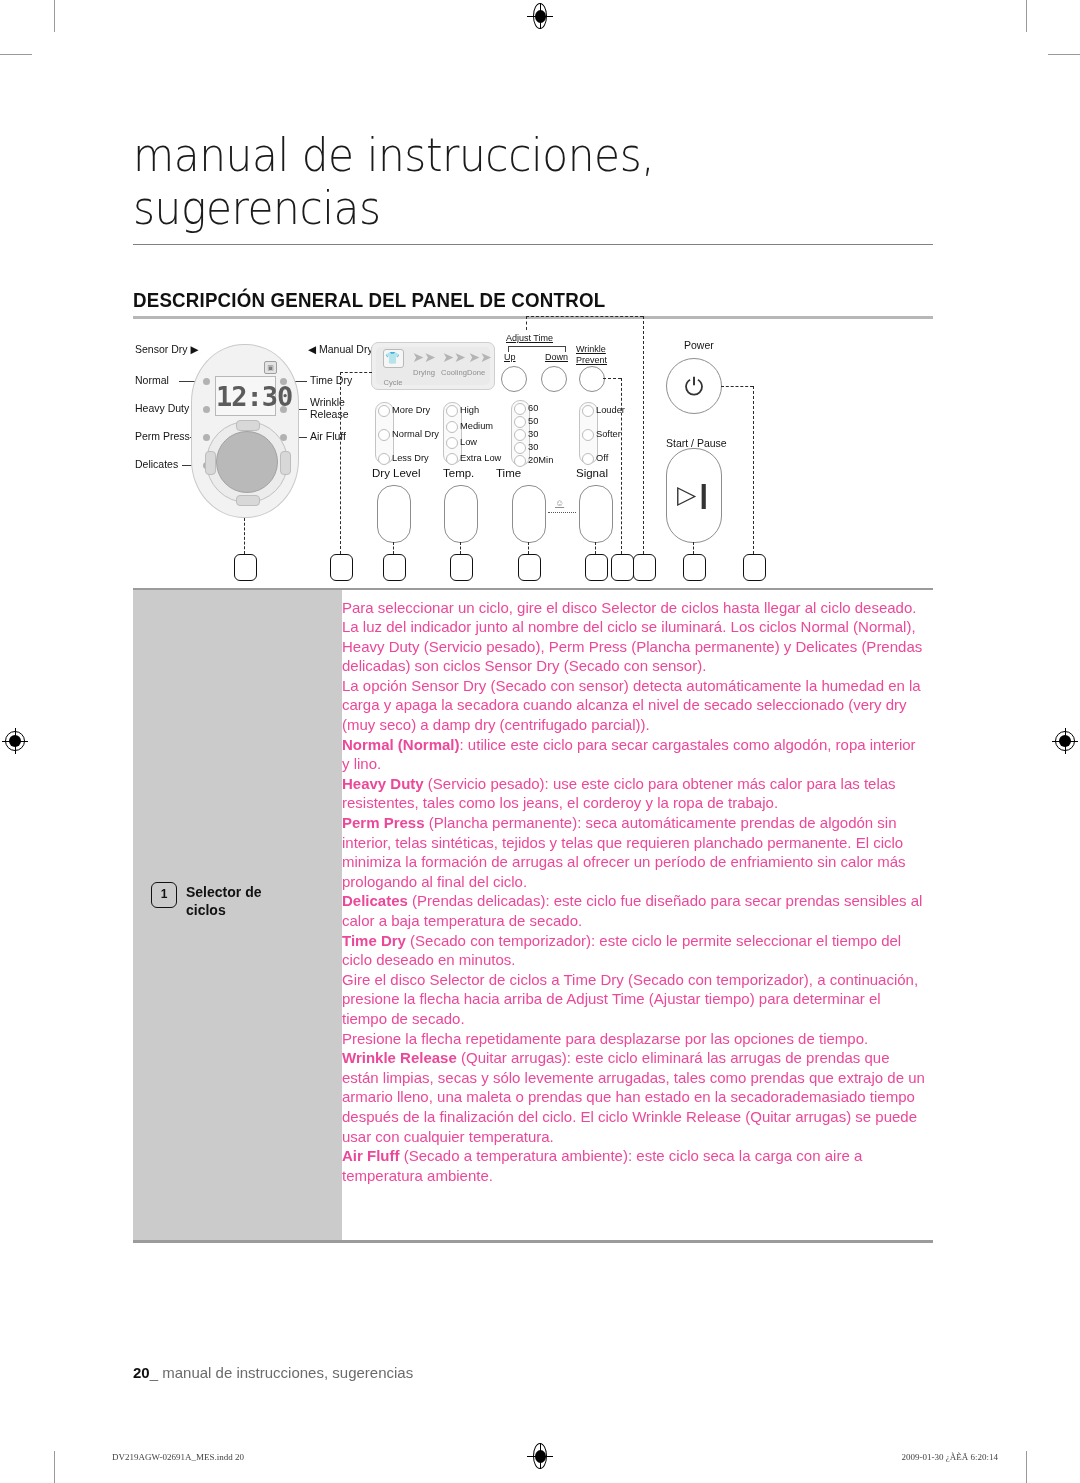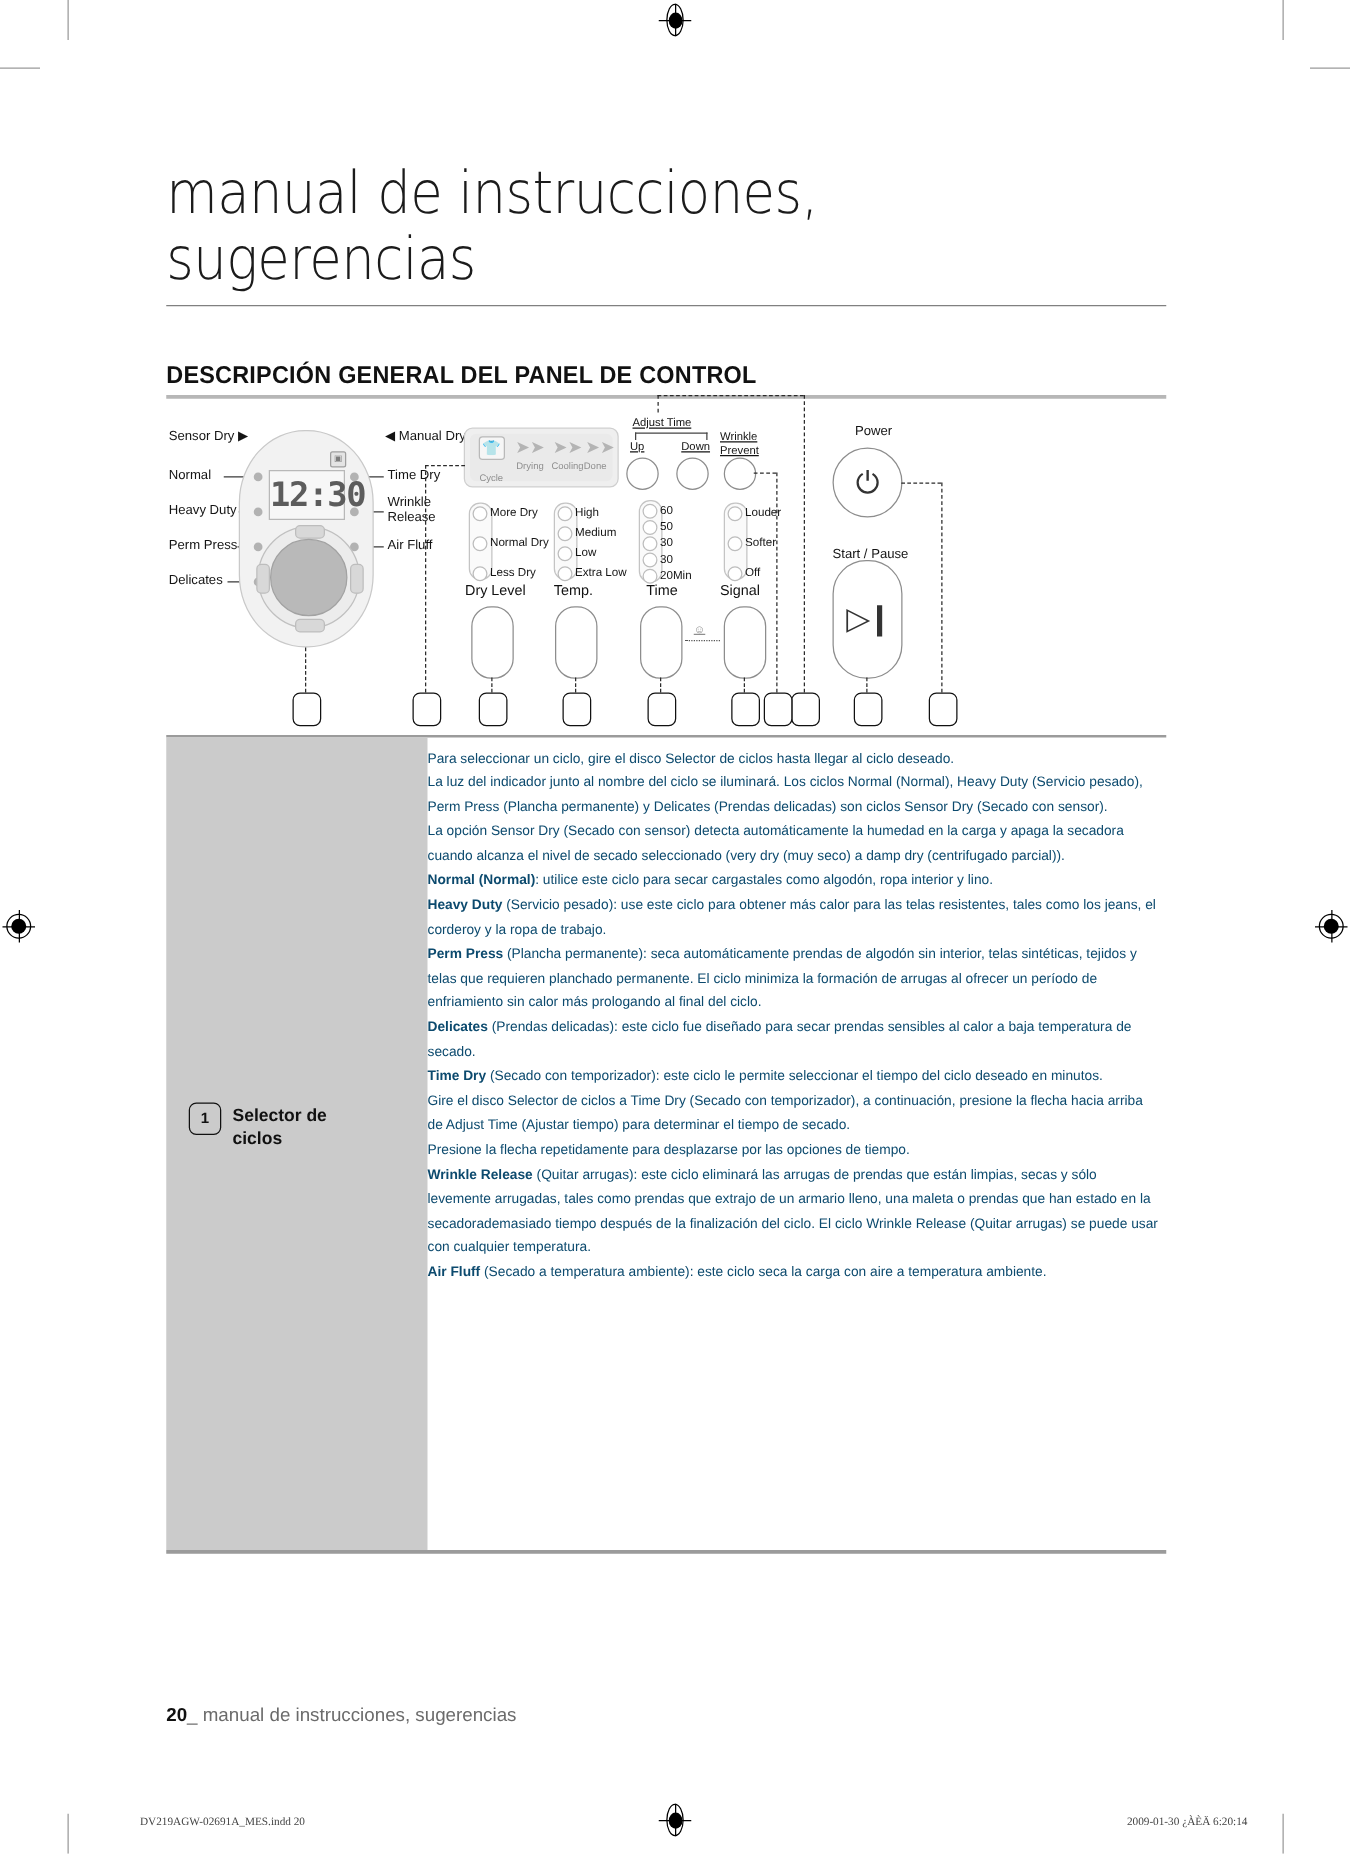--- a/index.html
+++ b/index.html
@@ -124,21 +124,21 @@
   .cell-left{
     position:absolute;left:0;top:1.5px;width:209px;height:650px;background:#cbcbcb;
   }
   .badge-wrap{position:absolute;left:18px;top:292px;display:flex;align-items:flex-start;gap:9px;}
   .badge{
     width:24px;height:24px;border:1.6px solid #111;border-radius:6px;background:#cbcbcb;
     font-size:12px;font-weight:bold;text-align:center;line-height:23px;color:#111;flex:none;
   }
   .badge-label{font-size:14px;font-weight:bold;line-height:18px;color:#111;padding-top:1px;}
   .cell-right{position:absolute;left:209px;top:1.5px;width:591px;padding:8px 0 0 0;}
-  .para{font-size:11px;line-height:19.6px;color:#0c4a6e;margin:0 0 0 0;padding:0 6px 0 0;}
+  .para{font-size:15px;line-height:19.6px;color:#ec4899;margin:0 0 0 0;padding:0 6px 0 0;}
   .para b{font-weight:bold;}
 
   
   .pagefoot{position:absolute;left:133px;top:1364px;font-size:15px;color:#6b6b6b;}
   .pagefoot b{color:#111;font-weight:bold;}
   .printfoot-l{position:absolute;left:112px;top:1452px;font-size:9px;color:#444;font-family:"Liberation Serif", serif;}
   .printfoot-r{position:absolute;right:82px;top:1452px;font-size:9px;color:#444;font-family:"Liberation Serif", serif;white-space:nowrap;}
 </style>
 </head>
 <body>
@@ -328,21 +328,21 @@
       </div>
       <div class="opt-row" style="left:3px;top:41px;">
         <div class="opt-dot"></div>
         <div class="opt-txt">30</div>
       </div>
       <div class="opt-row" style="left:3px;top:54px;">
         <div class="opt-dot"></div>
         <div class="opt-txt">20Min</div>
       </div>
     </div>
-    <div class="col-title" style="left:384px;top:137px;">Time</div>
+    <div class="col-title" style="left:363px;top:137px;">Time</div>
     <div class="btn-pill" style="left:379px;top:155px;width:32px;height:56px;"></div>
     <div class="dash-v" style="left:395px;top:212px;height:12px;"></div>
     <div class="callout" style="left:385px;top:224px;"></div>
 
     <div class="dlabel sm" style="left:422px;top:168px;color:#8e8e8e;">☺</div>
     <div class="dot-h" style="left:415px;top:182px;width:28px;"></div>
 
     <div class="optcol" style="left:446px;top:72px;">
       <div class="opt-pill" style="left:0;top:0;height:60px;"></div>
       <div class="opt-row" style="left:3px;top:2px;">

